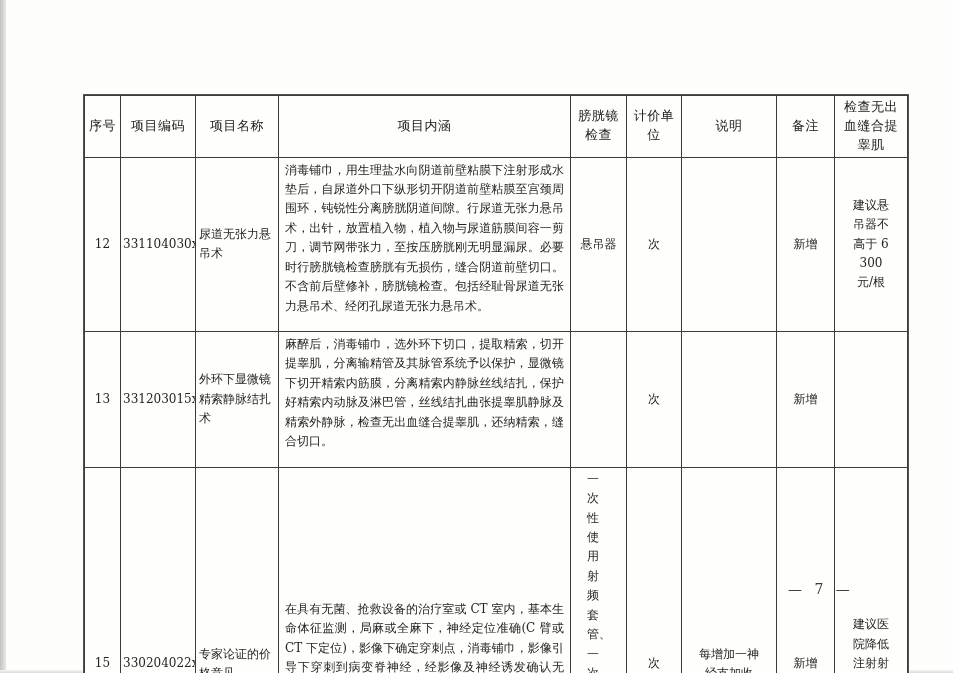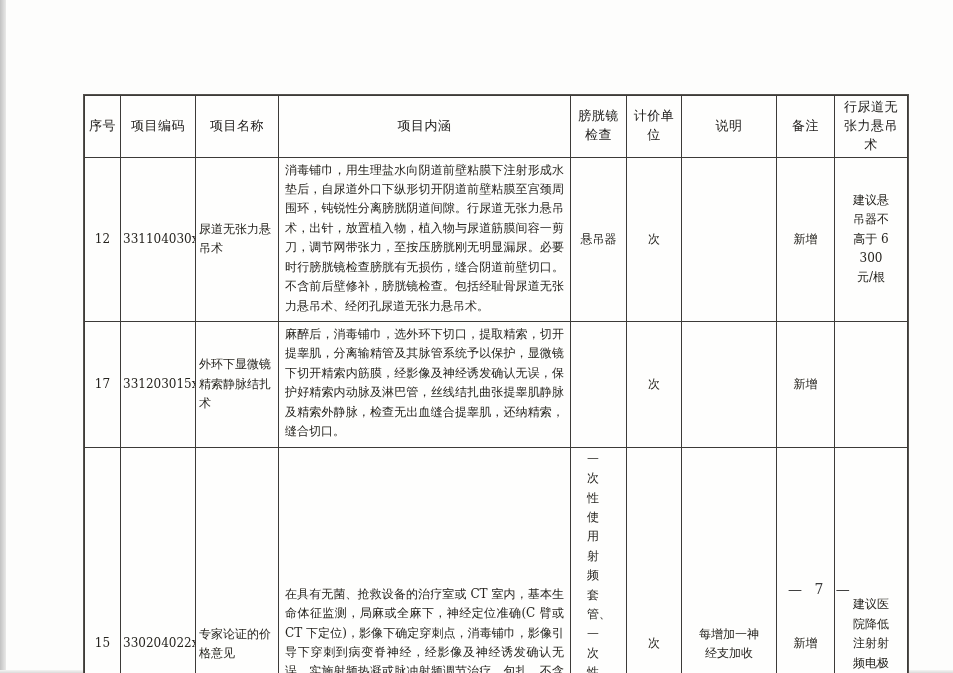--- a/index.html
+++ b/index.html
@@ -64,21 +64,21 @@
     padding: 10px 2px;
   }
   td.c-name {
     text-align: left;
     padding: 11px 3px;
     word-break: break-all;
   }
   td.c-content {
     text-align: justify;
     text-justify: inter-ideograph;
-    padding: 3px 6px 5px 6px;
+    padding: 3px 6px 15px 6px;
     word-break: break-all;
     line-height: 1.62;
   }
   td.c-exclusion {
     text-align: justify;
     text-justify: inter-ideograph;
     padding: 2px 16px;
     word-break: break-all;
   }
   td.c-note, td.c-opinion {
@@ -119,38 +119,38 @@
   <tbody>
       <tr style="height:42px">
     <th>序号</th>
     <th>项目编码</th>
     <th>项目名称</th>
     <th>项目内涵</th>
     <th>膀胱镜检查</th>
     <th>计价单位</th>
     <th>说明</th>
     <th>备注</th>
-    <th>行尿道无张力悬吊术</th>
+    <th>检查无出血缝合提睾肌</th>
   </tr>
   <tr style="height:158px">
     <td class="c-center">12</td>
     <td class="c-center">331104030x</td>
     <td class="c-name">尿道无张力悬吊术</td>
     <td class="c-content">消毒铺巾，用生理盐水向阴道前壁粘膜下注射形成水垫后，自尿道外口下纵形切开阴道前壁粘膜至宫颈周围环，钝锐性分离膀胱阴道间隙。行尿道无张力悬吊术，出针，放置植入物，植入物与尿道筋膜间容一剪刀，调节网带张力，至按压膀胱刚无明显漏尿。必要时行膀胱镜检查膀胱有无损伤，缝合阴道前壁切口。不含前后壁修补，膀胱镜检查。包括经耻骨尿道无张力悬吊术、经闭孔尿道无张力悬吊术。</td>
     <td class="c-center">悬吊器</td>
     <td class="c-center">次</td>
     <td class="c-note"></td>
     <td class="c-center">新增</td>
     <td class="c-opinion">建议悬吊器不高于 6300 元/根</td>
   </tr>
   <tr style="height:104px">
-    <td class="c-center">17</td>
+    <td class="c-center">13</td>
     <td class="c-center">331203015x</td>
     <td class="c-name">外环下显微镜精索静脉结扎术</td>
-    <td class="c-content">麻醉后，消毒铺巾，选外环下切口，提取精索，切开提睾肌，分离输精管及其脉管系统予以保护，显微镜下切开精索内筋膜，经影像及神经诱发确认无误，保护好精索内动脉及淋巴管，丝线结扎曲张提睾肌静脉及精索外静脉，检查无出血缝合提睾肌，还纳精索，缝合切口。</td>
+    <td class="c-content">麻醉后，消毒铺巾，选外环下切口，提取精索，切开提睾肌，分离输精管及其脉管系统予以保护，显微镜下切开精索内筋膜，分离精索内静脉丝线结扎，保护好精索内动脉及淋巴管，丝线结扎曲张提睾肌静脉及精索外静脉，检查无出血缝合提睾肌，还纳精索，缝合切口。</td>
     <td class="c-center"></td>
     <td class="c-center">次</td>
     <td class="c-note"></td>
     <td class="c-center">新增</td>
     <td class="c-opinion"></td>
   </tr>
   <tr style="height:131px">
     <td class="c-center">15</td>
     <td class="c-center">330204022x</td>
     <td class="c-name">专家论证的价格意见</td>

